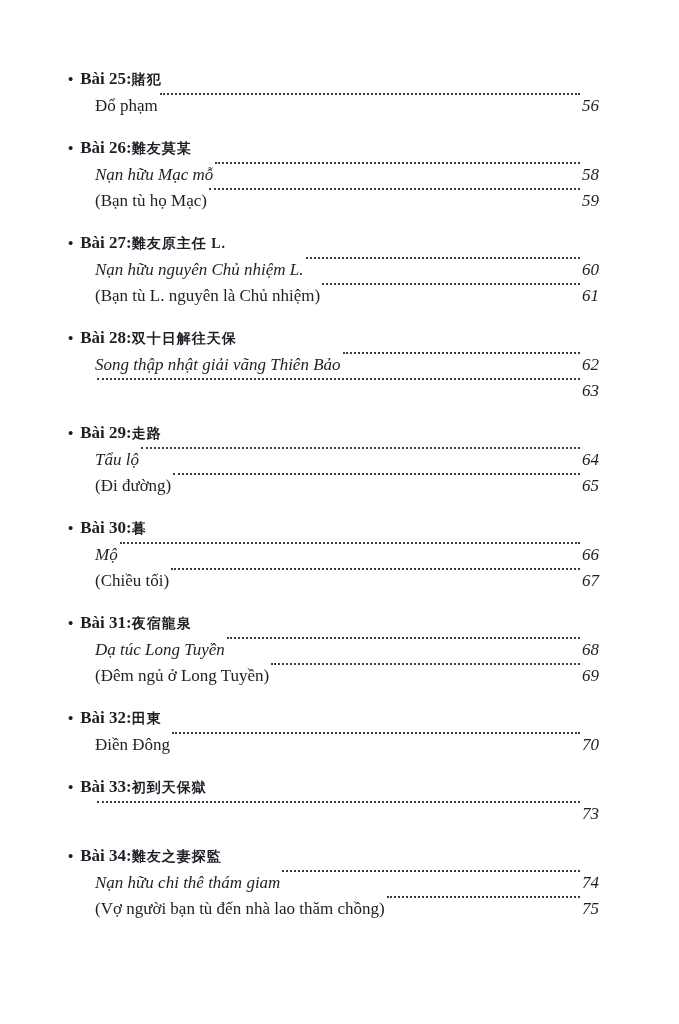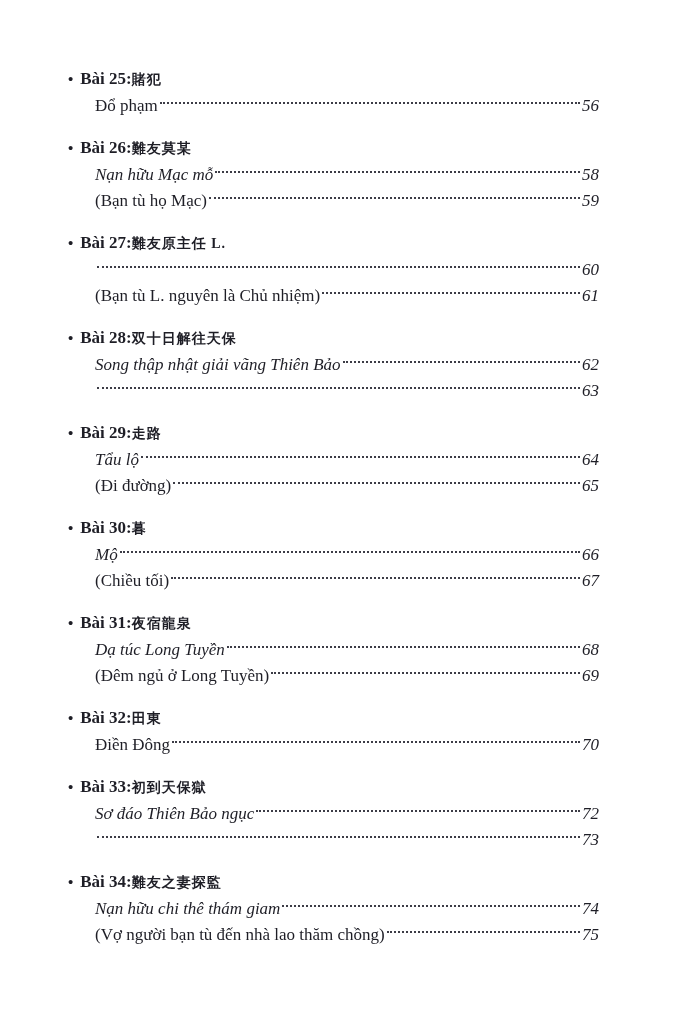--- a/index.html
+++ b/index.html
@@ -39,21 +39,21 @@
     font-weight: bold;
   }
   .entry-label {
   }
   .entry-chinese {
     font-size: 14px;
     letter-spacing: 1px;
   }
   .toc-line {
     display: flex;
-    align-items: center;
+    align-items: flex-start;
     margin-left: 27px;
     font-size: 17px;
     line-height: 26px;
   }
   .toc-line-text {
     white-space: nowrap;
   }
   .toc-line-text.italic {
     font-style: italic;
   }
@@ -109,20 +109,21 @@
       </div>
 
   <div class="toc-entry">
     <div class="toc-entry-heading">
       <span class="bullet">•</span>
       <span class="entry-label">Bài 27:</span>
       <span class="entry-chinese">難友原主任 L.</span>
     </div>
 
   <div class="toc-line">
+      <span class="toc-line-text italic">Nạn hữu nguyên Chủ nhiệm L.</span>
       <span class="dots"></span>
       <span class="pagenum">60</span>
     </div>
         <div class="toc-line">
       <span class="toc-line-text">(Bạn tù L. nguyên là Chủ nhiệm)</span>
       <span class="dots"></span>
       <span class="pagenum">61</span>
     </div>
       </div>
 
@@ -215,25 +216,20 @@
     </div>
       </div>
 
   <div class="toc-entry">
     <div class="toc-entry-heading">
       <span class="bullet">•</span>
       <span class="entry-label">Bài 33:</span>
       <span class="entry-chinese">初到天保獄</span>
     </div>
 
-  <div class="toc-line">
-      <span class="toc-line-text italic">Sơ đáo Thiên Bảo ngục</span>
-      <span class="dots"></span>
-      <span class="pagenum">72</span>
-    </div>
         <div class="toc-line">
       <span class="dots"></span>
       <span class="pagenum">73</span>
     </div>
       </div>
 
   <div class="toc-entry">
     <div class="toc-entry-heading">
       <span class="bullet">•</span>
       <span class="entry-label">Bài 34:</span>

